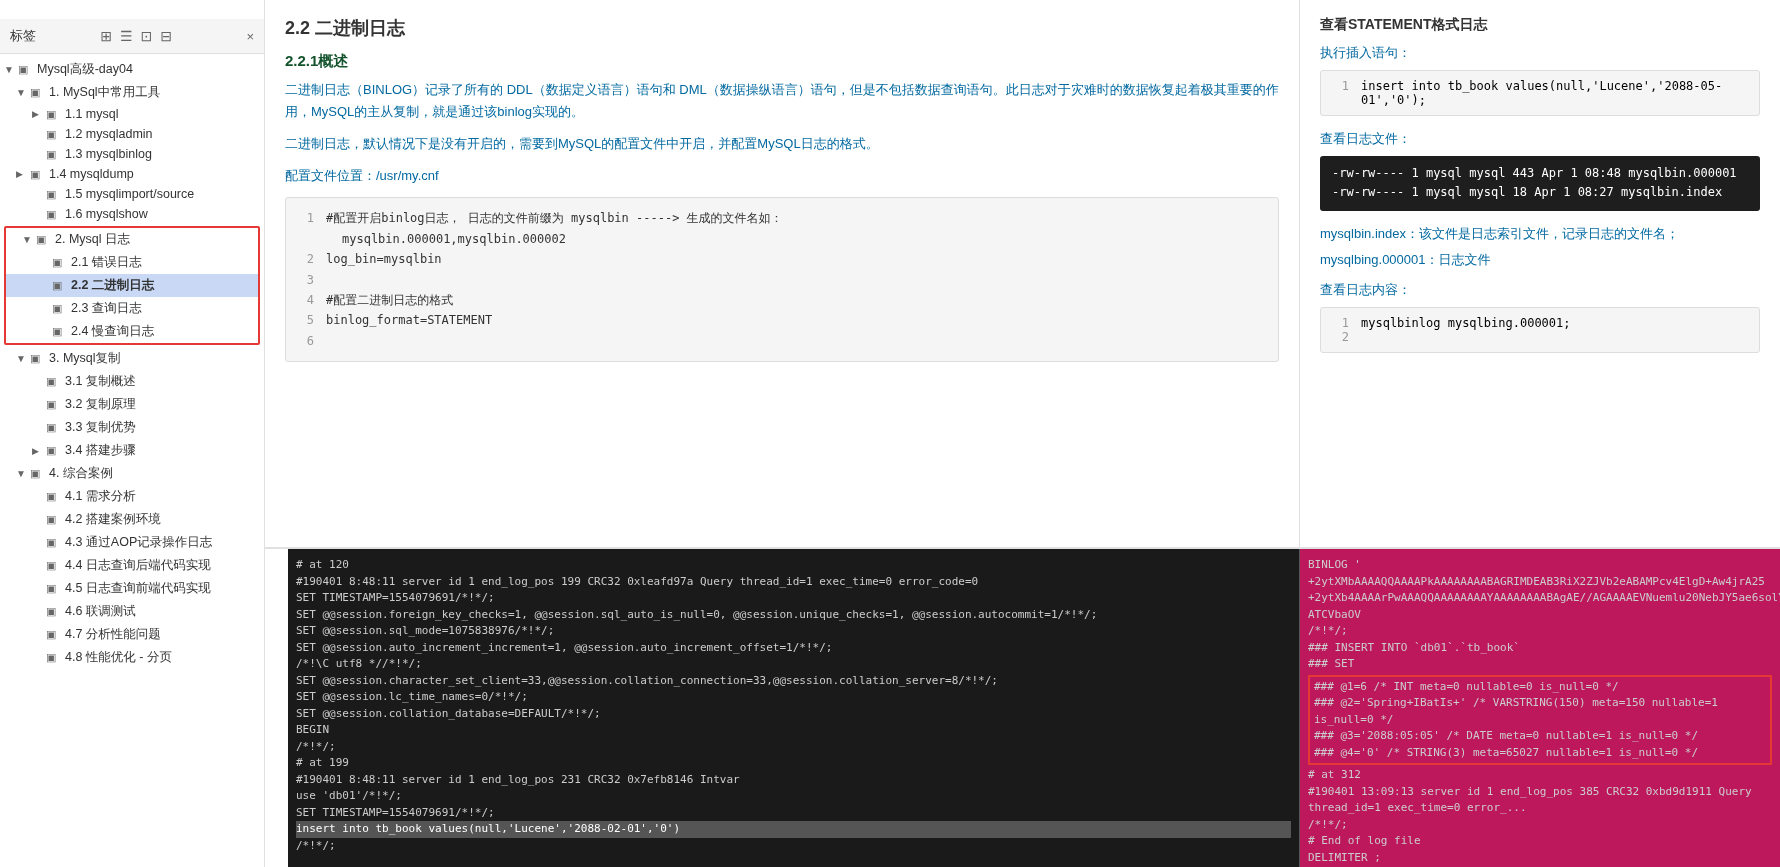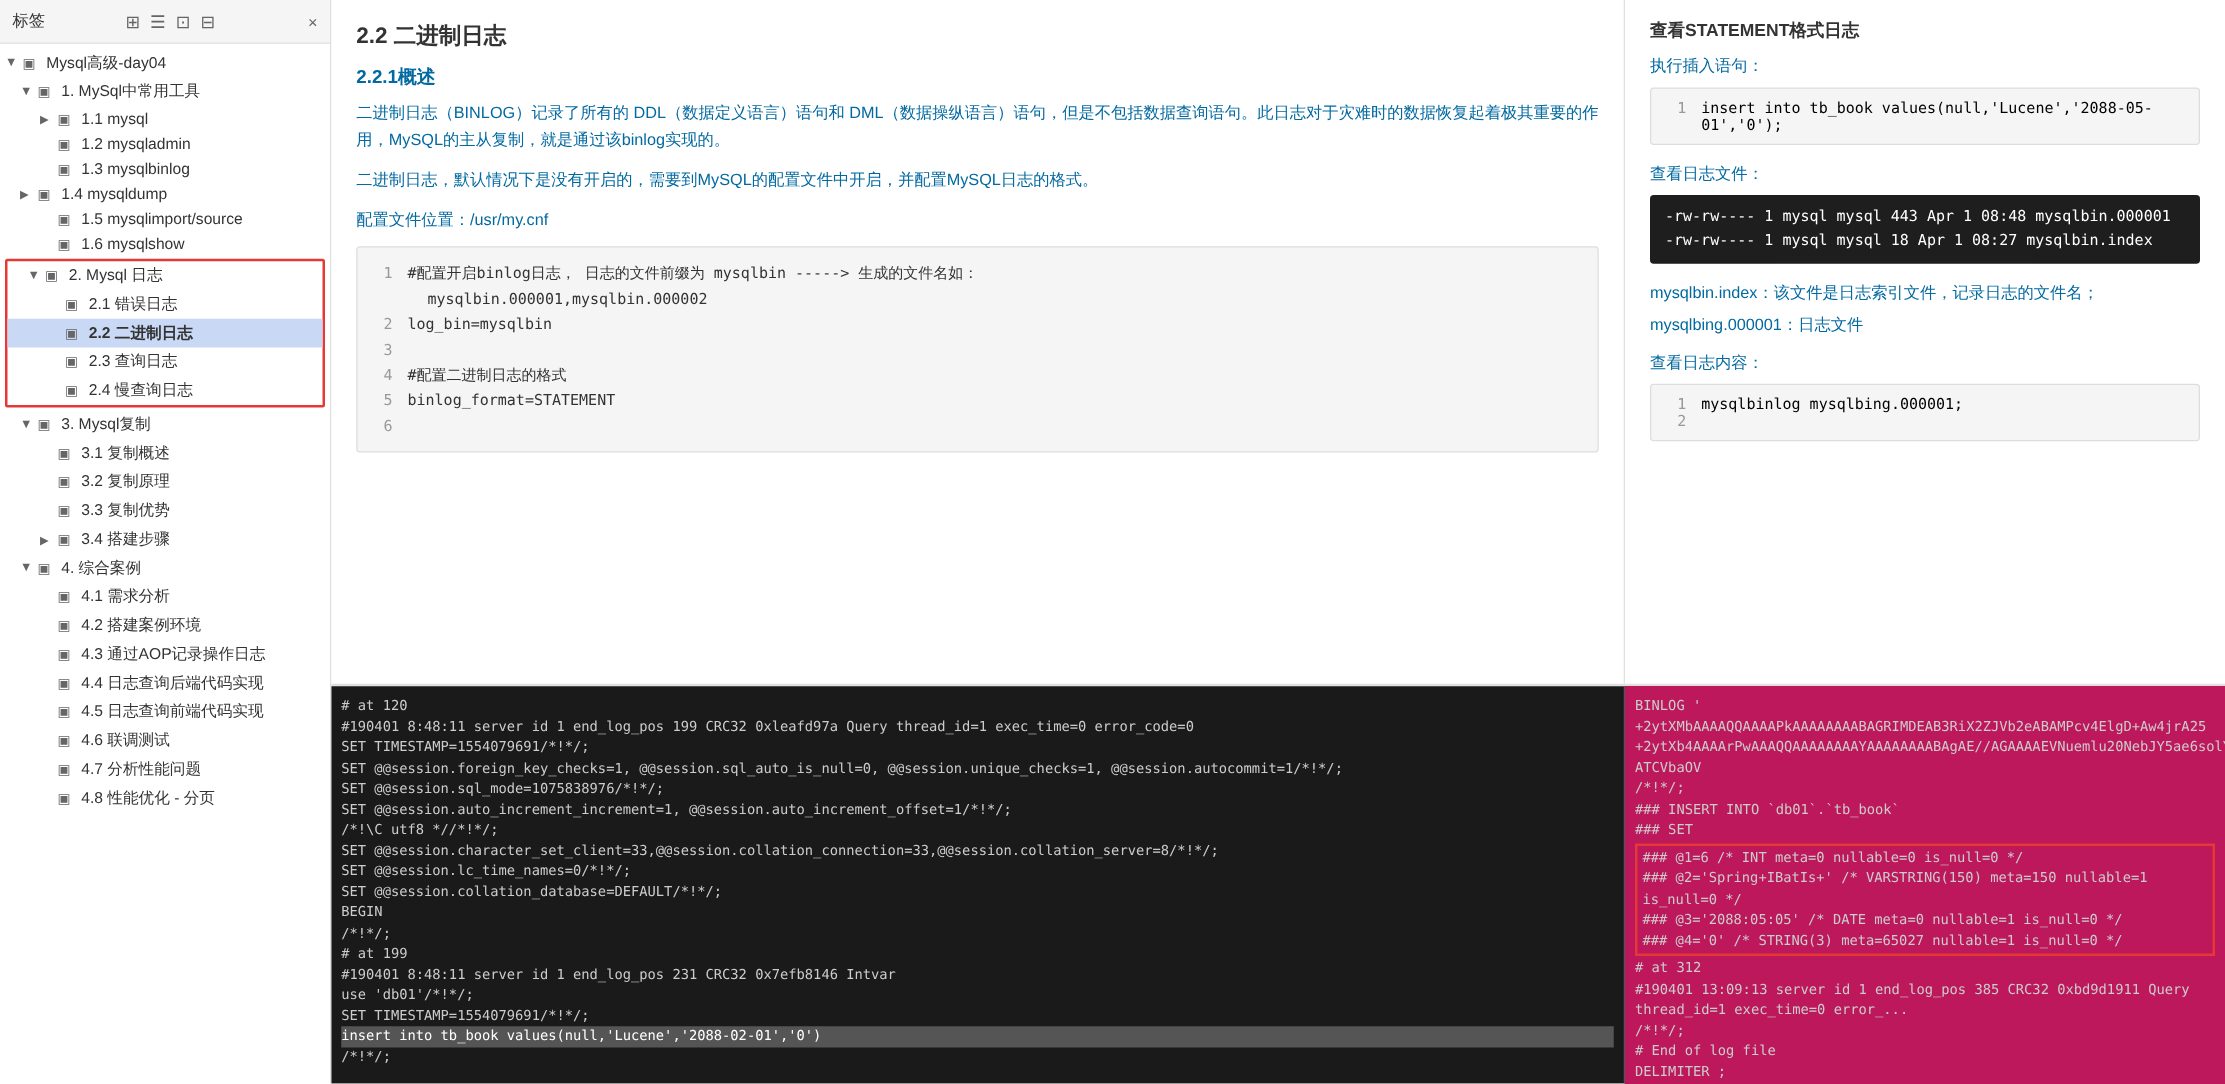--- a/index.html
+++ b/index.html
@@ -16,20 +16,21 @@
       height: 100%;
       overflow: hidden;
     }
     #sidebar-header {
       padding: 8px 10px;
       border-bottom: 1px solid #e0e0e0;
       display: flex;
       align-items: center;
       justify-content: space-between;
       background: #f5f5f5;
+      margin-top: 19px;
     }
     #sidebar-header .icons { display: flex; gap: 8px; color: #666; font-size: 14px; }
     .sidebar-tree { overflow-y: auto; flex: 1; padding: 4px 0; }
     .tree-item { display: flex; align-items: center; padding: 3px 6px 3px 0; cursor: pointer; font-size: 12.5px; color: #333; white-space: nowrap; }
     .tree-item.active { background: #e8f0fe; }
     .tree-item .arrow { width: 14px; display: inline-block; font-size: 10px; color: #666; }
     .tree-item .icon { width: 16px; display: inline-block; color: #666; font-size: 11px; margin-right: 3px; }
     .tree-item .label { flex: 1; }
     .tree-section { border: 2px solid #e53935; border-radius: 2px; margin: 2px 4px; }
     .tree-section .tree-item { padding-left: 4px; }
@@ -38,25 +39,25 @@
     #main { flex: 1; display: flex; flex-direction: column; overflow: hidden; }
     #content-area { flex: 1; display: flex; overflow: hidden; }
 
     
     #left-panel { flex: 1; overflow-y: auto; padding: 16px 20px; border-right: 1px solid #e0e0e0; }
     
     #right-panel { width: 480px; min-width: 480px; overflow-y: auto; padding: 16px 20px; }
 
     
     #bottom-area { height: 320px; display: flex; border-top: 2px solid #e0e0e0; }
-    #bottom-left { flex: 1; background: #1a1a1a; overflow-y: auto; padding: 8px; font-family: Consolas, monospace; font-size: 11px; color: #c8c8c8; border-right: 1px solid #555; }
+    #bottom-left { flex: 1; background: #1a1a1a; overflow-y: auto; padding: 8px; font-family: Consolas, monospace; font-size: 11px; color: #c8c8c8; border-right: 1px solid #555; margin-left: 23px; }
     #bottom-right { width: 480px; min-width: 480px; background: #be185d; overflow-y: auto; padding: 8px; font-family: Consolas, monospace; font-size: 11px; color: #c8c8c8; }
 
     h2 { font-size: 18px; color: #333; margin-bottom: 12px; font-weight: bold; }
-    h3 { font-size: 15px; color: #0369a1; margin-bottom: 8px; font-weight: bold; }
+    h3 { font-size: 15px; color: #14532d; margin-bottom: 8px; font-weight: bold; }
     p { color: #0369a1; line-height: 1.7; margin-bottom: 10px; font-size: 13px; }
     .code-block { background: #f5f5f5; border: 1px solid #ddd; border-radius: 3px; padding: 10px 12px; font-family: Consolas, monospace; font-size: 12px; margin-bottom: 12px; }
     .code-block .line { display: flex; gap: 12px; line-height: 1.7; }
     .code-block .line-num { color: #999; min-width: 16px; text-align: right; }
     .code-block .line-code { color: #333; }
     .section-title { font-size: 14px; color: #333; font-weight: bold; margin-bottom: 8px; }
     .terminal-block { background: #1e1e1e; color: #ccc; padding: 8px 12px; font-family: Consolas, monospace; font-size: 12px; border-radius: 3px; margin-bottom: 12px; }
     .terminal-block .term-line { line-height: 1.6; }
     .terminal-block .white-text { color: #fff; }
     .inline-code-block { background: #f5f5f5; border: 1px solid #ddd; border-radius: 3px; padding: 8px 12px; font-family: Consolas, monospace; font-size: 12px; margin-bottom: 12px; }

